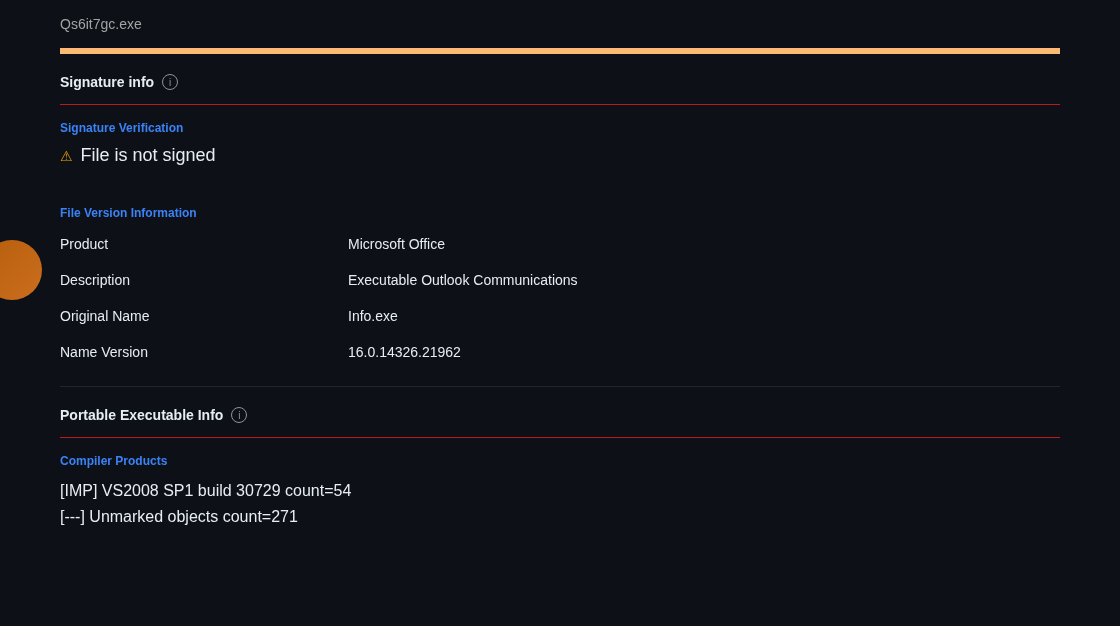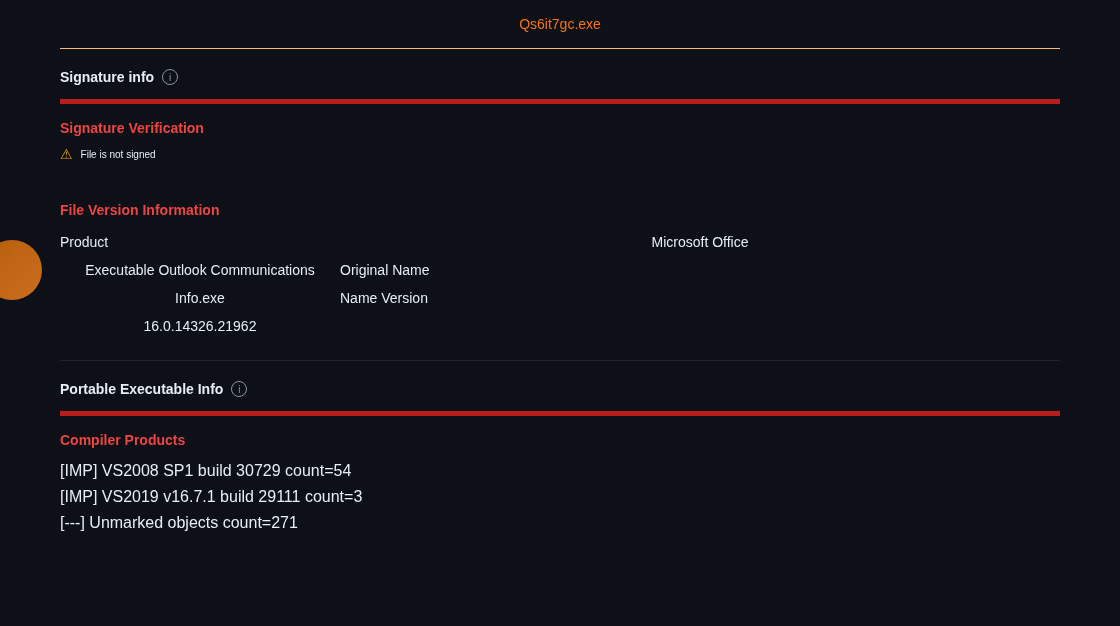--- a/index.html
+++ b/index.html
@@ -18,36 +18,35 @@
       overflow-x: hidden;
     }
 
     .page-container {
       padding: 0 60px 0 60px;
       position: relative;
     }
 
     .top-filename {
       padding: 16px 0 16px 0;
-      color: #f97316;
+      color: #a3a3a3;
       font-size: 14px;
-      border-bottom: 1px solid #fdba74;
-      text-align: center;
+      border-bottom: 6px solid #fdba74;
     }
 
     .section {
       padding: 20px 0 0 0;
     }
 
     .section-header {
       display: flex;
       align-items: flex-end;
       gap: 8px;
       padding-bottom: 14px;
-      border-bottom: 5px solid #b91c1c;
+      border-bottom: 1px solid #b91c1c;
       margin-bottom: 16px;
     }
 
     .section-title {
       font-weight: 700;
       font-size: 14px;
       color: #e6edf3;
     }
 
     .info-icon {
@@ -59,61 +58,60 @@
       align-items: center;
       justify-content: center;
       font-size: 10px;
       color: #8b949e;
       cursor: pointer;
       flex-shrink: 0;
     }
 
     .subsection-title {
       font-weight: 700;
-      font-size: 14px;
-      color: #ef4444;
+      font-size: 12px;
+      color: #3b82f6;
       margin-bottom: 10px;
     }
 
     .warning-row {
       display: flex;
       align-items: center;
       gap: 8px;
       margin-bottom: 20px;
     }
 
     .warning-icon {
       color: #f0a500;
       font-size: 14px;
       flex-shrink: 0;
     }
 
     .warning-text {
       color: #e6edf3;
-      font-size: 10px;
+      font-size: 18px;
     }
 
     .info-table {
       display: grid;
       grid-template-columns: 280px 1fr;
-      gap: 0;
+      gap: 8px;
       margin-bottom: 20px;
     }
 
     .info-label {
       color: #e6edf3;
       font-size: 14px;
       padding: 6px 0;
     }
 
     .info-value {
       color: #e6edf3;
       font-size: 14px;
       padding: 6px 0;
-      text-align: center;
     }
 
     .divider {
       border: none;
       border-top: 1px solid #21262d;
       margin: 20px 0 0 0;
     }
 
     .compiler-list {
       margin-top: 8px;
@@ -163,20 +161,21 @@
       <span class="warning-text">File is not signed</span>
     </div>
   </div>
 
   <div class="section">
     <div class="subsection-title">File Version Information</div>
 
     <div class="info-table" id="file-version-table">
     <div class="info-label">Product</div>
         <div class="info-value">Microsoft Office</div>
+        <div class="info-label">Description</div>
         <div class="info-value">Executable Outlook Communications</div>
         <div class="info-label">Original Name</div>
         <div class="info-value">Info.exe</div>
         <div class="info-label">Name Version</div>
         <div class="info-value">16.0.14326.21962</div>
       </div>
   </div>
 
   <hr class="divider">
 
@@ -185,17 +184,16 @@
       <span class="section-title">Portable Executable Info</span>
       <span class="info-icon">
         <span>i</span>
       </span>
     </div>
 
     <div class="subsection-title">Compiler Products</div>
 
     <div class="compiler-list" id="compiler-list">
     <div class="compiler-item">[IMP] VS2008 SP1 build 30729 count=54</div>
-        <div class="compiler-item">[IMP] VS2019 v16.7.1 build 29111 count=3</div>
         <div class="compiler-item">[---] Unmarked objects count=271</div>
       </div>
   </div>
 </div>
 
 </body></html>

